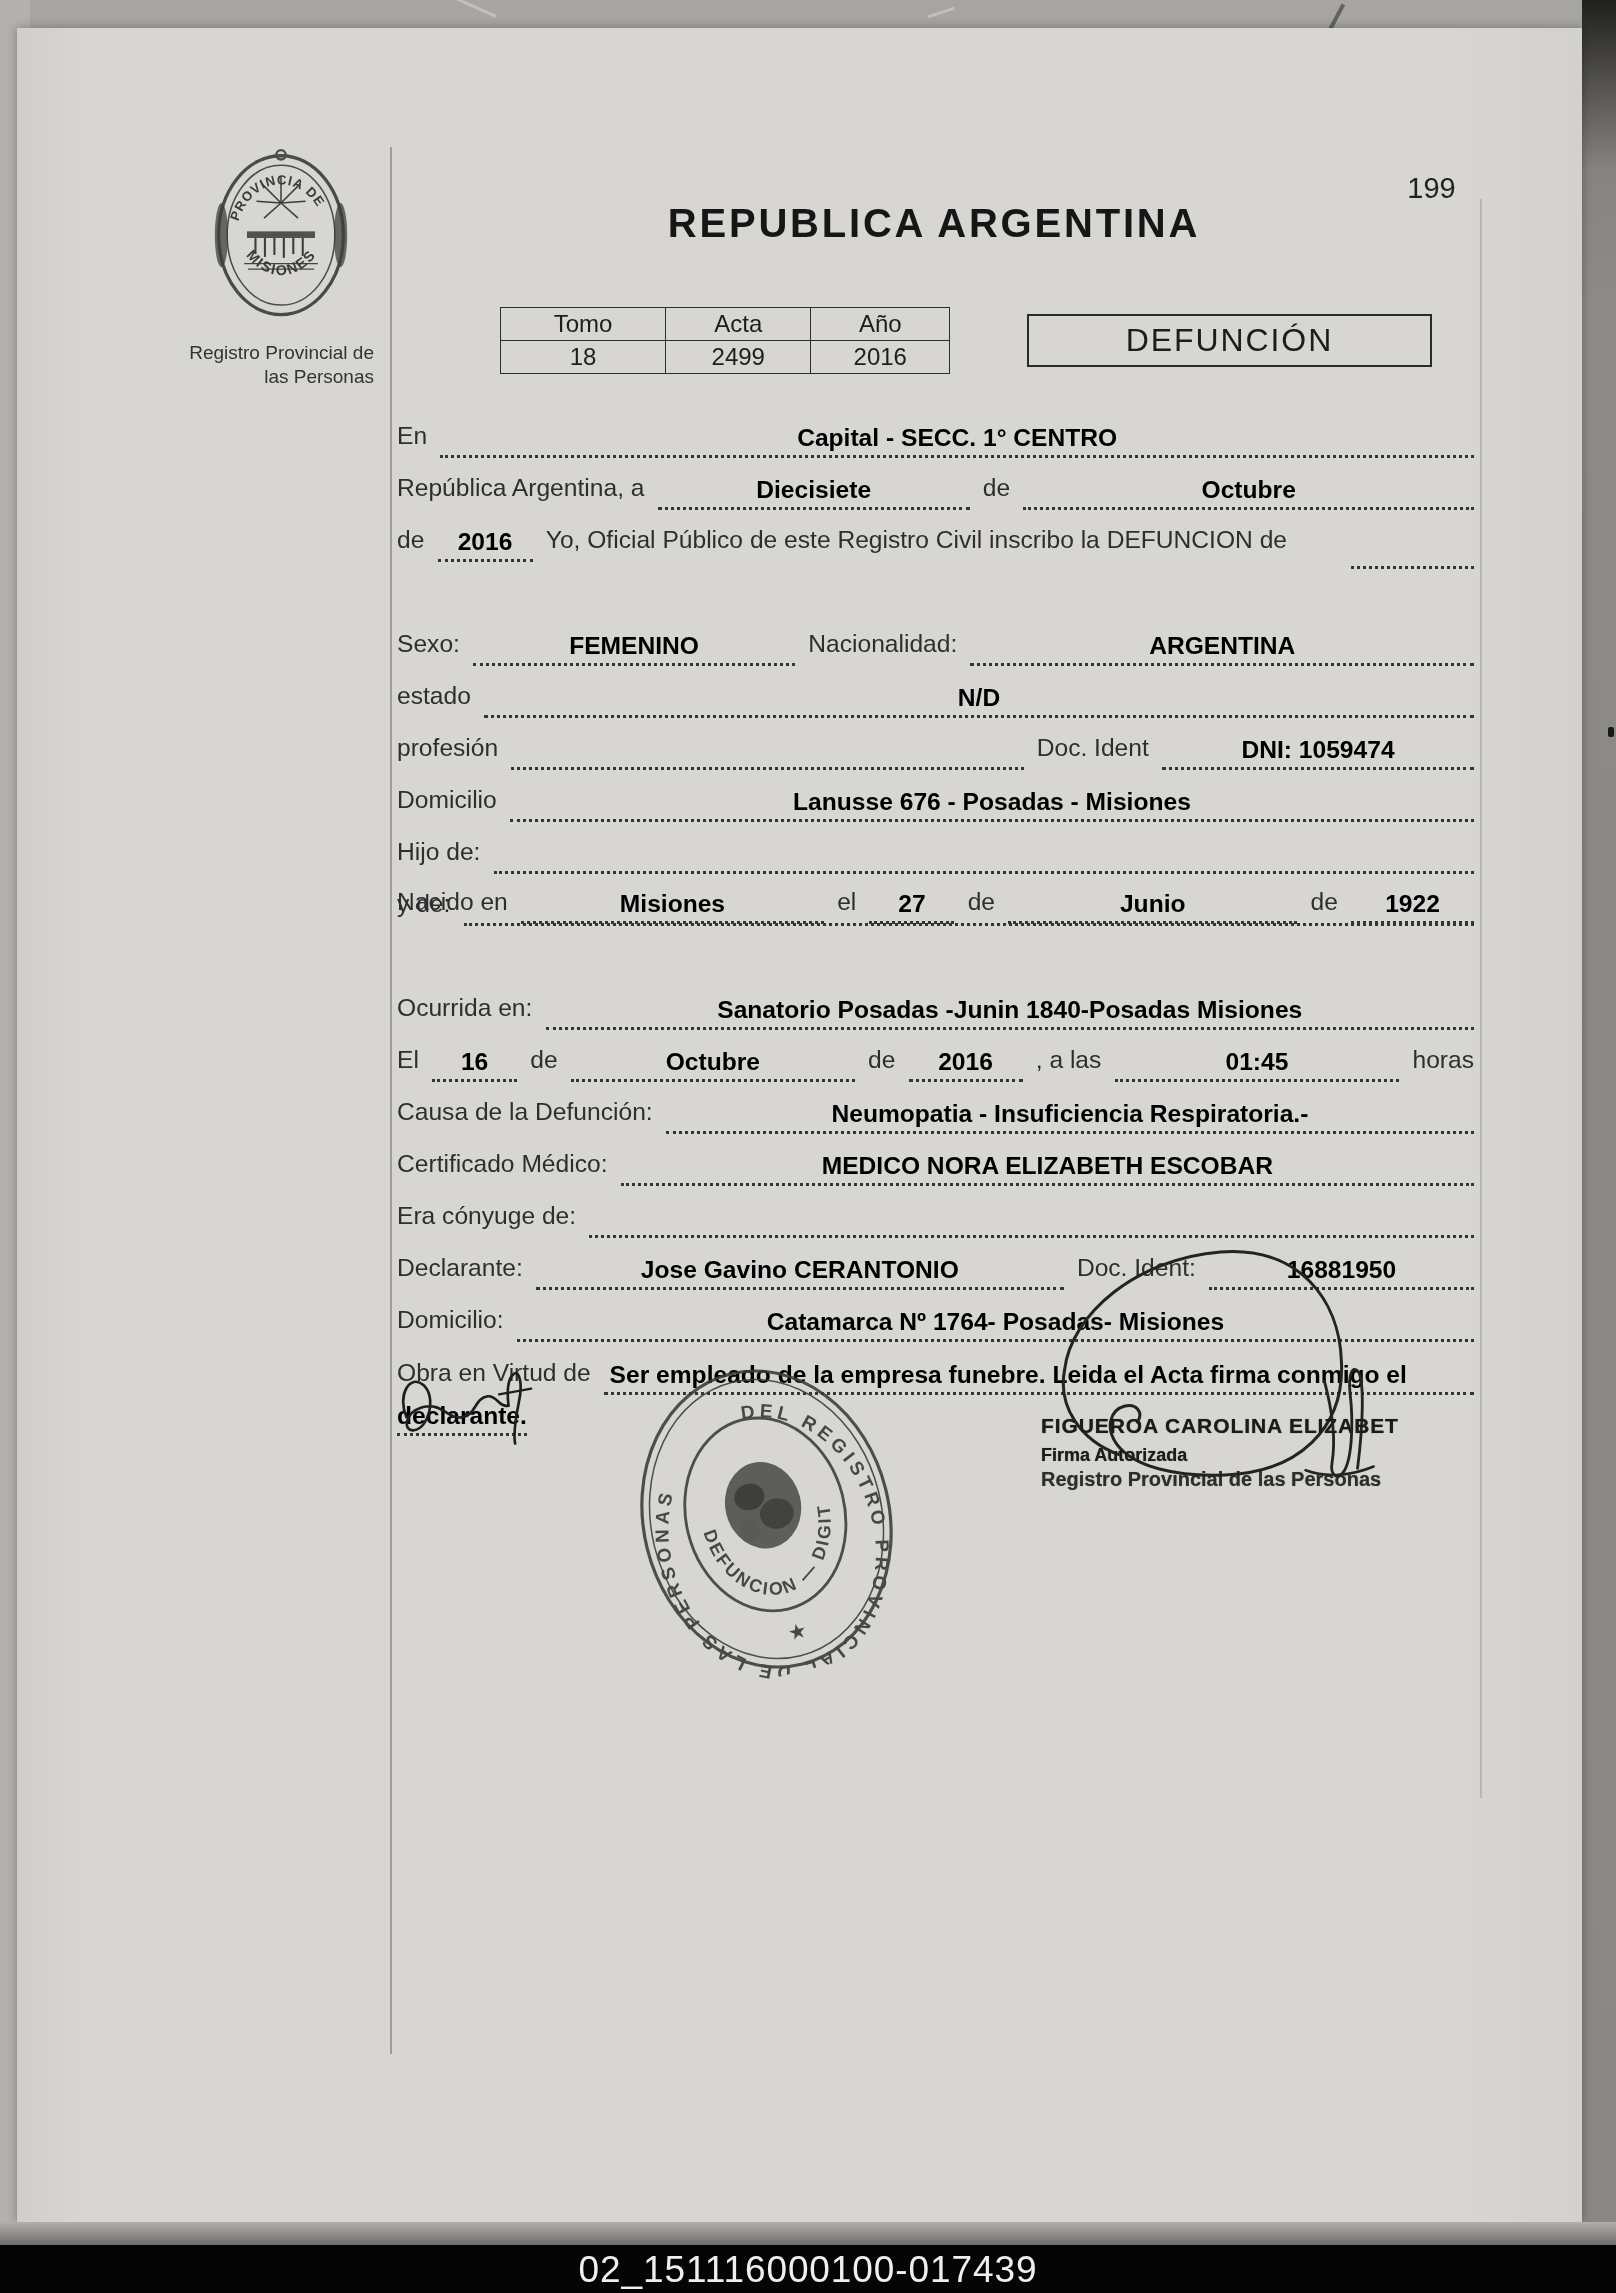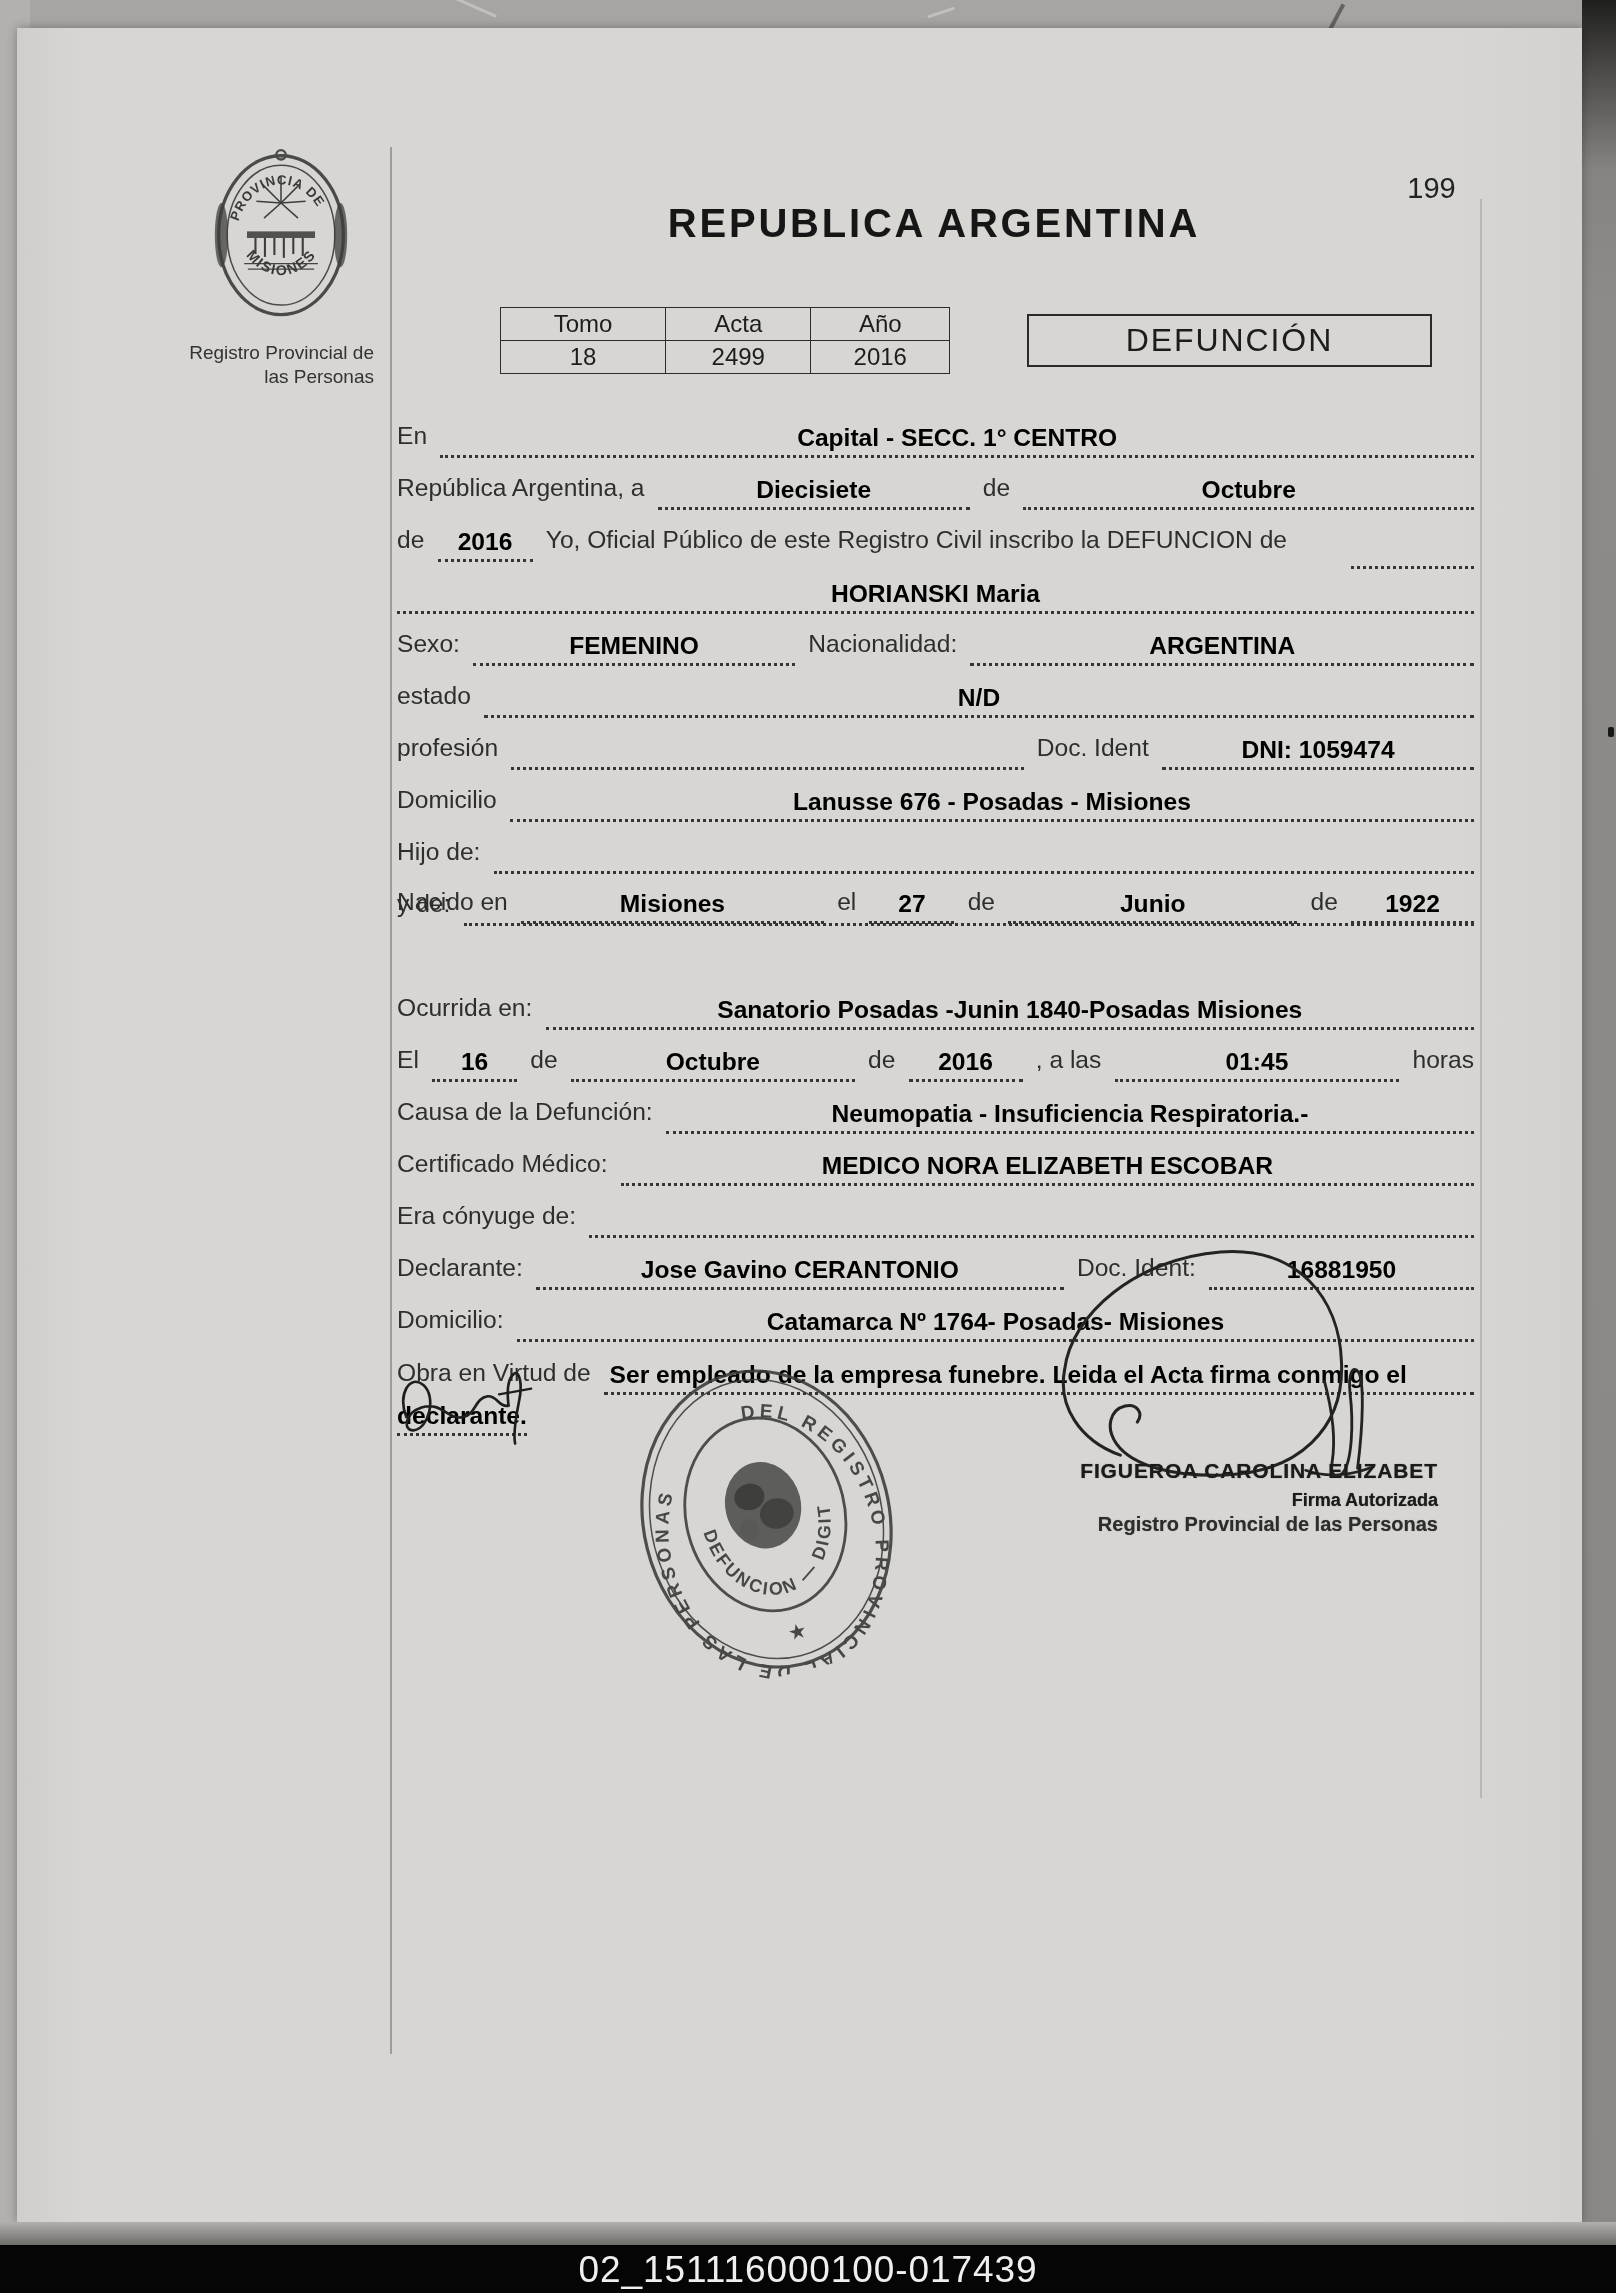--- a/index.html
+++ b/index.html
@@ -47,21 +47,21 @@
   .plain{white-space:nowrap;padding-bottom:8.5px;}
   .val{border-bottom:3.8px dotted #343434;text-align:center;font-weight:bold;color:#000000;
       padding-bottom:2.8px;white-space:nowrap;overflow:visible;}
   .f1{flex:1 1 auto;}
   .short-dotted{position:absolute;border-bottom:3.8px dotted #343434;height:9.5px;}
   
   .sig-small{position:absolute;left:393px;top:1349px;}
   .stamp-wrap{position:absolute;left:634px;top:1363px;width:265px;height:312px;
       transform:rotate(-14deg);opacity:.88;}
   .sig-big{position:absolute;left:1022px;top:1230px;}
-  .auth-block{position:absolute;left:1041px;top:1459px;width:397px;text-align:right;color:#1b1b1b;}
+  .auth-block{position:absolute;left:1041px;top:1414px;width:397px;text-align:left;color:#1b1b1b;}
   .auth-name{font-size:21px;font-weight:bold;letter-spacing:0.9px;text-shadow:0 0 0.9px #444;}
   .auth-l2{font-size:18px;font-weight:bold;margin-top:6.6px;text-shadow:0 0 0.9px #555;}
   .auth-l3{font-size:20px;font-weight:bold;margin-top:2px;text-shadow:0 0 0.9px #666;opacity:.9;}
 </style>
 </head>
 <body>
 
 <div id="scan">
 
   <div class="band-left"></div>
@@ -152,23 +152,20 @@
     <span class="val f1">Octubre</span>
   </div>
 
   <div class="row" style="top:517px">
     <span class="lab">de</span>
     <span class="val" style="flex:0 0 95px">2016</span>
     <span class="plain">Yo, Oficial Público de este Registro Civil inscribo la DEFUNCION de</span>
   </div>
   <div class="short-dotted" style="left:1351px;top:556px;width:123px;"></div>
 
-  <div class="row" style="top:569px">
-    <span class="val f1">HORIANSKI Maria</span>
-  </div>
 
   <div class="row" style="top:621px">
     <span class="lab">Sexo:</span>
     <span class="val" style="flex:0 0 322px">FEMENINO</span>
     <span class="lab">Nacionalidad:</span>
     <span class="val f1">ARGENTINA</span>
   </div>
 
   <div class="row" style="top:673px">
     <span class="lab">estado</span>

